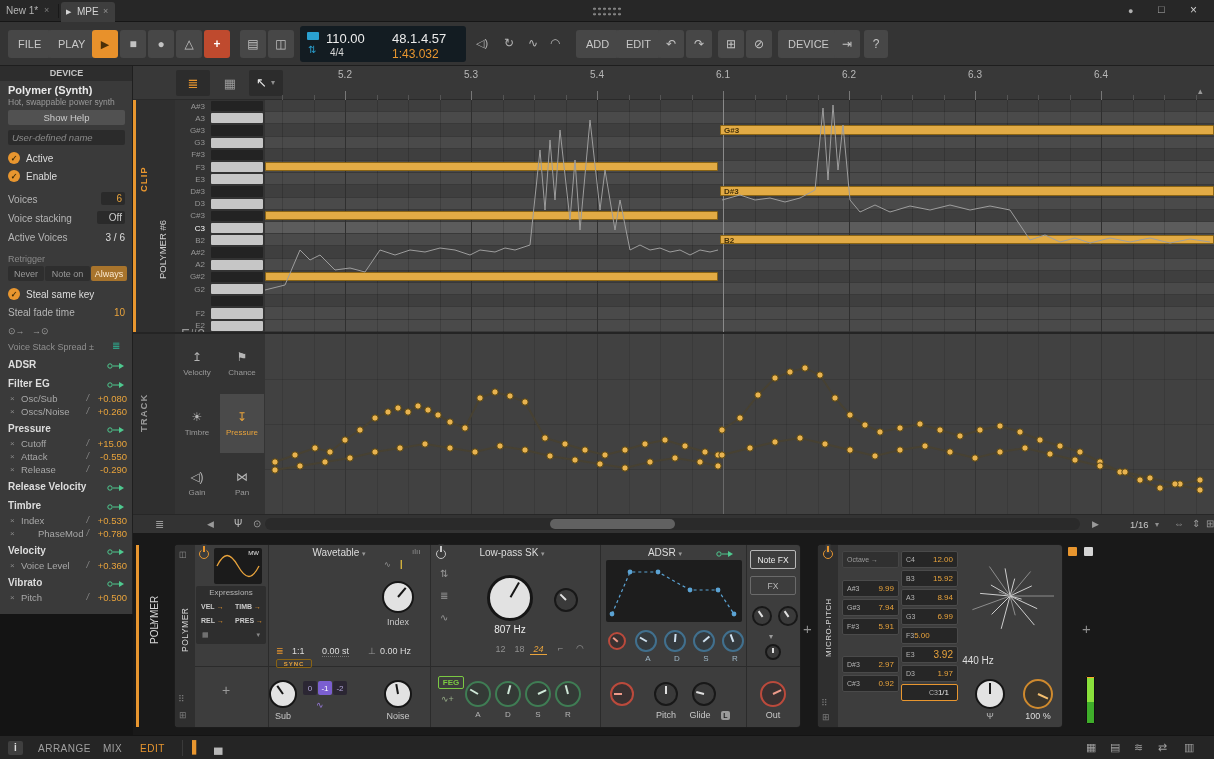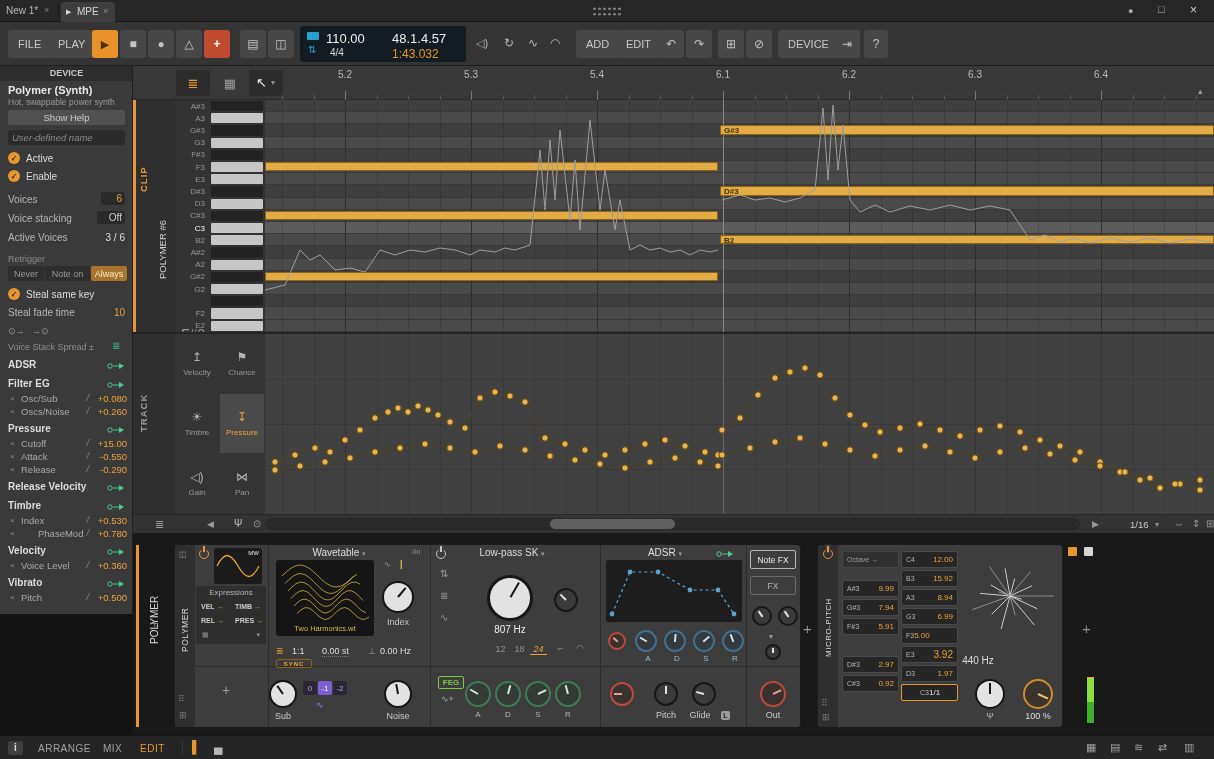--- a/index.html
+++ b/index.html
@@ -625,31 +625,20 @@
           <div style="position: relative; font-size: 7px; color: rgb(232, 150, 47);">→</div>
         </div>
       </div>
     <span class="abs" style="left:6px;top:45px;font-size:7px;color:#8a8a8a">▦</span>
     <span class="abs" style="right:6px;top:45px;font-size:7px;color:#8a8a8a">▾</span>
   </div>
   <div class="abs" style="left:222px;top:682px;font-size:14px;color:#9a9a9a">+</div>
 
   <div class="abs" style="left:268px;top:547px;width:142px;text-align:center;font-size:10px;color:#ddd"><span>Wavetable</span> <span style="font-size:7px;color:#999">▾</span></div>
   <div class="abs" style="left:412px;top:547px;font-size:8px;color:#8f8f8f">ılıı</div>
-  <div class="abs" style="left:276px;top:560px;width:98px;height:76px;background:#151515;border-radius:3px;overflow:hidden">
-    <svg id="wt-display" width="98" height="62">
-        <path d="M6,16 L6,16.0 L10,12.2 L14,8.9 L18,6.5 L22,5.2 L26,5.2 L30,6.5 L34,8.9 L38,12.2 L42,16.0 L46,19.8 L50,23.1 L54,25.5 L58,26.8 L62,26.8 L66,25.5 L70,23.1 L74,19.8 L78,16.0" stroke="#e5c044" fill="none" stroke-width="0.8" opacity="0.9"></path>
-        <path d="M9,23.5 L9,23.5 L13,19.5 L17,16.2 L21,14.1 L25,13.5 L29,14.7 L33,17.3 L37,20.9 L41,25.0 L45,28.9 L49,31.8 L53,33.3 L57,33.2 L61,31.5 L65,28.4 L69,24.5 L73,20.5 L77,16.9 L81,14.5" stroke="#e5c044" fill="none" stroke-width="0.8" opacity="0.9"></path>
-        <path d="M12,31 L12,31.0 L16,26.9 L20,23.7 L24,22.1 L28,22.5 L32,24.7 L36,28.4 L40,32.6 L44,36.5 L48,39.1 L52,40.0 L56,38.9 L60,36.0 L64,32.0 L68,27.8 L72,24.3 L76,22.3 L80,22.2 L84,24.1" stroke="#e5c044" fill="none" stroke-width="0.8" opacity="0.9"></path>
-        <path d="M15,38.5 L15,38.5 L19,34.4 L23,31.5 L27,30.5 L31,31.8 L35,35.0 L39,39.2 L43,43.2 L47,45.8 L51,46.4 L55,44.8 L59,41.4 L63,37.2 L67,33.3 L71,30.9 L75,30.7 L79,32.6 L83,36.2 L87,40.5" stroke="#e5c044" fill="none" stroke-width="0.8" opacity="0.9"></path>
-        <path d="M18,46 L18,46.0 L22,42.0 L26,39.5 L30,39.2 L34,41.3 L38,45.0 L42,49.1 L46,52.1 L50,53.0 L54,51.4 L58,47.9 L62,43.8 L66,40.4 L70,39.0 L74,40.0 L78,43.2 L82,47.3 L86,50.9 L90,52.9" stroke="#e5c044" fill="none" stroke-width="0.8" opacity="0.9"></path>
-        <path d="M21,53.5 L21,53.5 L25,49.8 L29,47.7 L33,48.0 L37,50.7 L41,54.5 L45,58.0 L49,59.5 L53,58.5 L57,55.4 L61,51.4 L65,48.4 L69,47.5 L73,49.2 L77,52.7 L81,56.5 L85,59.1 L89,59.3 L93,57.0" stroke="#e5c044" fill="none" stroke-width="0.8" opacity="0.9"></path>
-      </svg>
-    <div class="abs" style="left:0;bottom:3px;width:98px;text-align:center;font-size:7.5px;color:#dcb84e">Two Harmonics.wt</div>
-  </div>
   <span class="abs" style="left:384px;top:560px;font-size:8px;color:#9a9a9a">∿</span>
   <span class="abs" style="left:400px;top:559px;font-size:9px;color:#e8c23e;font-weight:bold">|</span>
   <div class="knob k-white" style="left:382px;top:581px;width:32px;height:32px;--rot:40deg">
       <span class="ptr"></span>
     </div>
   <div class="abs" style="left:378px;top:617px;width:40px;text-align:center;font-size:9px;color:#c8c8c8">Index</div>
   <span class="abs" style="left:276px;top:646px;font-size:9px;color:#e8962f">≣</span>
   <span class="abs" style="left:292px;top:646px;font-size:9px;color:#ddd">1:1</span>
   <span class="abs" style="left:322px;top:646px;font-size:9px;color:#ddd;border-bottom:1px dotted #777">0.00 st</span>
   <span class="abs" style="left:368px;top:646px;font-size:9px;color:#9a9a9a">⊥</span>
@@ -830,21 +819,21 @@
         <div style="position: relative; font-size: 8px; color: rgb(232, 163, 60);">5.00</div>
       </div>
       <div style="position: absolute; left: 59px; top: 95px; width: 57px; height: 17px; background: rgb(38, 38, 38); border: 1px solid rgb(74, 74, 74); border-radius: 2px; display: flex; align-items: center; justify-content: space-between; padding: 0px 4px;">
         <div style="position: relative; font-size: 7px; color: rgb(181, 181, 181);">E3</div>
         <div style="position: relative; font-size: 10px; color: rgb(232, 163, 60);">3.92</div>
       </div>
       <div style="position: absolute; left: 59px; top: 114px; width: 57px; height: 17px; background: rgb(38, 38, 38); border: 1px solid rgb(74, 74, 74); border-radius: 2px; display: flex; align-items: center; justify-content: space-between; padding: 0px 4px;">
         <div style="position: relative; font-size: 7px; color: rgb(181, 181, 181);">D3</div>
         <div style="position: relative; font-size: 8px; color: rgb(232, 163, 60);">1.97</div>
       </div>
-      <div style="position: absolute; left: 59px; top: 133px; width: 57px; height: 17px; background: rgb(38, 38, 38); border: 1px solid rgb(232, 150, 47); border-radius: 2px; display: flex; align-items: center; justify-content: space-between; padding: 0px 18px;">
+      <div style="position: absolute; left: 59px; top: 133px; width: 57px; height: 17px; background: rgb(38, 38, 38); border: 1px solid rgb(232, 150, 47); border-radius: 2px; display: flex; align-items: center; justify-content: flex-end; padding: 0px 8px;">
         <div style="position: relative; font-size: 7px; color: rgb(181, 181, 181);">C3</div>
         <div style="position: relative; font-size: 8px; color: rgb(232, 232, 232);">1/1</div>
       </div>
     </div>
   <svg class="abs" style="left:962px;top:551px" width="98" height="92" id="starburst">
       <line x1="48" y1="45" x2="92.0" y2="45.0" stroke="#8d8d8d" stroke-width="1"></line>
       <line x1="48" y1="45" x2="75.2" y2="57.7" stroke="#cdcdcd" stroke-width="1"></line>
       <line x1="48" y1="45" x2="72.4" y2="74.1" stroke="#cdcdcd" stroke-width="1"></line>
       <line x1="48" y1="45" x2="53.2" y2="64.3" stroke="#8d8d8d" stroke-width="1"></line>
       <line x1="48" y1="45" x2="39.2" y2="77.8" stroke="#cdcdcd" stroke-width="1"></line>

